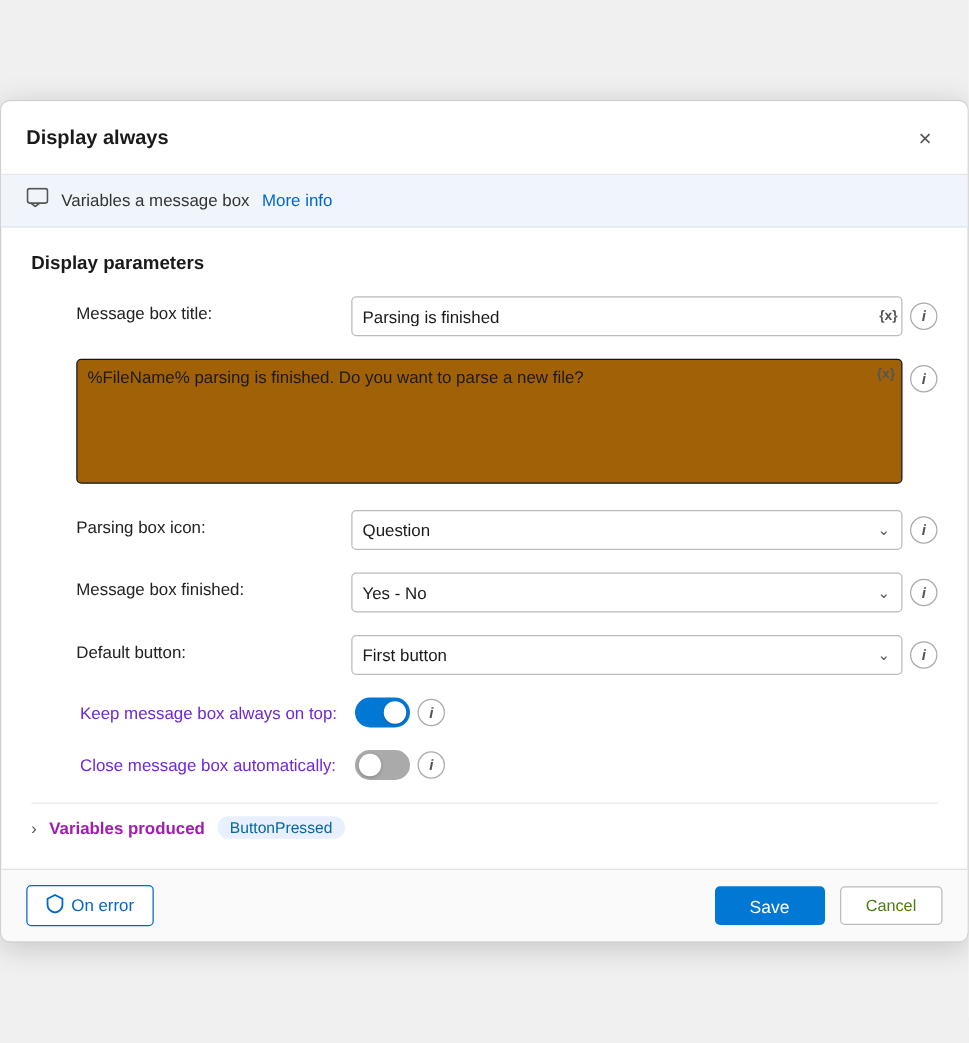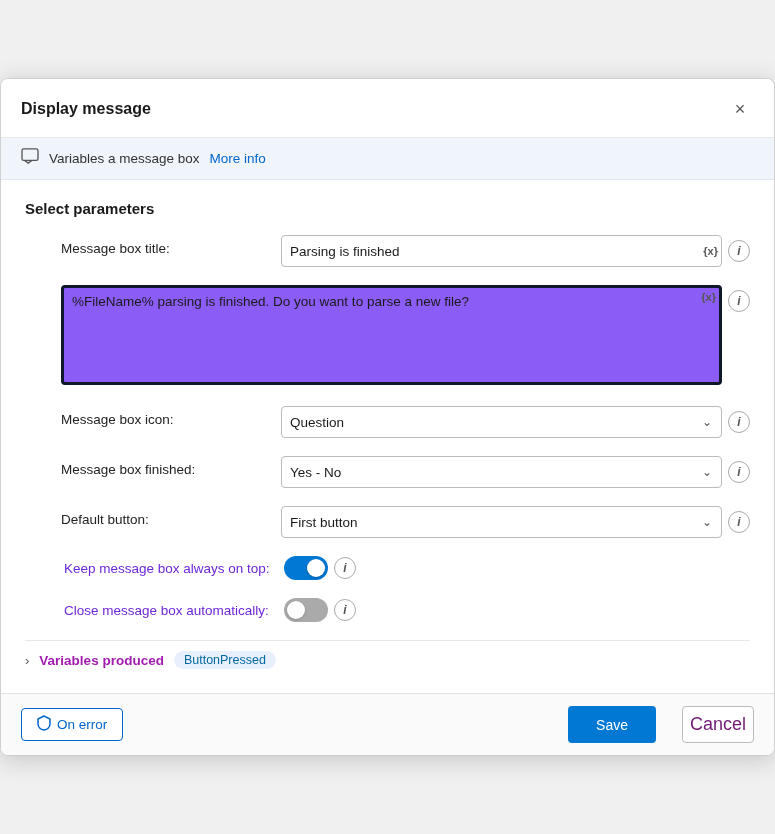--- a/index.html
+++ b/index.html
@@ -120,26 +120,26 @@
       border: none;
       cursor: pointer;
       font-weight: 600;
     }
     .textarea-with-var {
       position: relative;
       flex: 1;
     }
     .textarea-with-var textarea {
       width: 100%;
-      border: 3px solid #0f172a;
+      border: 1px solid #0f172a;
       border-radius: 4px;
       padding: 6px 36px 6px 8px;
       font-size: 13.5px;
       color: #1a1a1a;
-      background: #8b5cf6;
+      background: #a16207;
       height: 100px;
       resize: none;
       font-family: inherit;
     }
     .var-btn-textarea {
       position: absolute;
       right: 6px;
       top: 6px;
       font-size: 11px;
       color: #555;
@@ -285,66 +285,66 @@
       border: 1.5px solid #0066cc;
       background: #fff;
       border-radius: 4px;
       padding: 6px 15px;
       font-size: 13.5px;
       color: #0066cc;
       cursor: pointer;
     }
     .footer-right {
       display: flex;
-      gap: 26px;
+      gap: 12px;
       justify-content: flex-end;
     }
     .save-btn {
       background: #0078d4;
       color: #fff;
       border: none;
       border-radius: 4px;
       padding: 7px 28px;
       font-size: 14px;
       font-weight: 500;
       cursor: pointer;
     }
     .cancel-btn {
       background: #fff;
-      color: #701a75;
+      color: #4d7c0f;
       border: 1.5px solid #bbb;
       border-radius: 4px;
-      padding: 7px 7px;
-      font-size: 18px;
+      padding: 7px 20px;
+      font-size: 13px;
       cursor: pointer;
     }
   </style>
 </head>
 <body>
 
 <div class="dialog">
 
   <div class="dialog-header">
-    <span class="dialog-title">Display message</span>
+    <span class="dialog-title">Display always</span>
     <button class="close-btn">×</button>
   </div>
 
   <div class="info-banner">
     <span class="info-banner-icon">
       <svg width="18" height="16" viewBox="0 0 20 18" fill="none" xmlns="http://www.w3.org/2000/svg">
         <rect x="1" y="1" width="18" height="13" rx="2" stroke="#555" stroke-width="1.5" fill="none"></rect>
         <path d="M4 14l4 3 4-3" stroke="#555" stroke-width="1.5" fill="none"></path>
       </svg>
     </span>
     <span>Variables a message box</span>
     <a class="more-info-link">More info</a>
   </div>
 
   <div class="dialog-body">
-    <div class="section-title">Select parameters</div>
+    <div class="section-title">Display parameters</div>
 
     <div class="form-row">
       <span class="form-label">Message box title:</span>
       <div class="form-control-wrap">
         <div class="input-with-var">
           <input type="text" value="Parsing is finished" style="">
           <button class="var-btn">{x}</button>
         </div>
         <div class="info-icon">i</div>
       </div>
@@ -354,21 +354,21 @@
       <div class="form-control-wrap">
         <div class="textarea-with-var">
           <textarea style="">%FileName% parsing is finished. Do you want to parse a new file?</textarea>
           <button class="var-btn-textarea">{x}</button>
         </div>
         <div class="info-icon">i</div>
       </div>
     </div>
 
     <div class="form-row">
-      <span class="form-label">Message box icon:</span>
+      <span class="form-label">Parsing box icon:</span>
       <div class="form-control-wrap">
         <div class="select-wrap">
           <select>
             <option>None</option>
             <option>Information</option>
             <option selected="">Question</option>
             <option>Warning</option>
             <option>Error</option>
           </select>
           <span class="chevron-icon">⌄</span>

